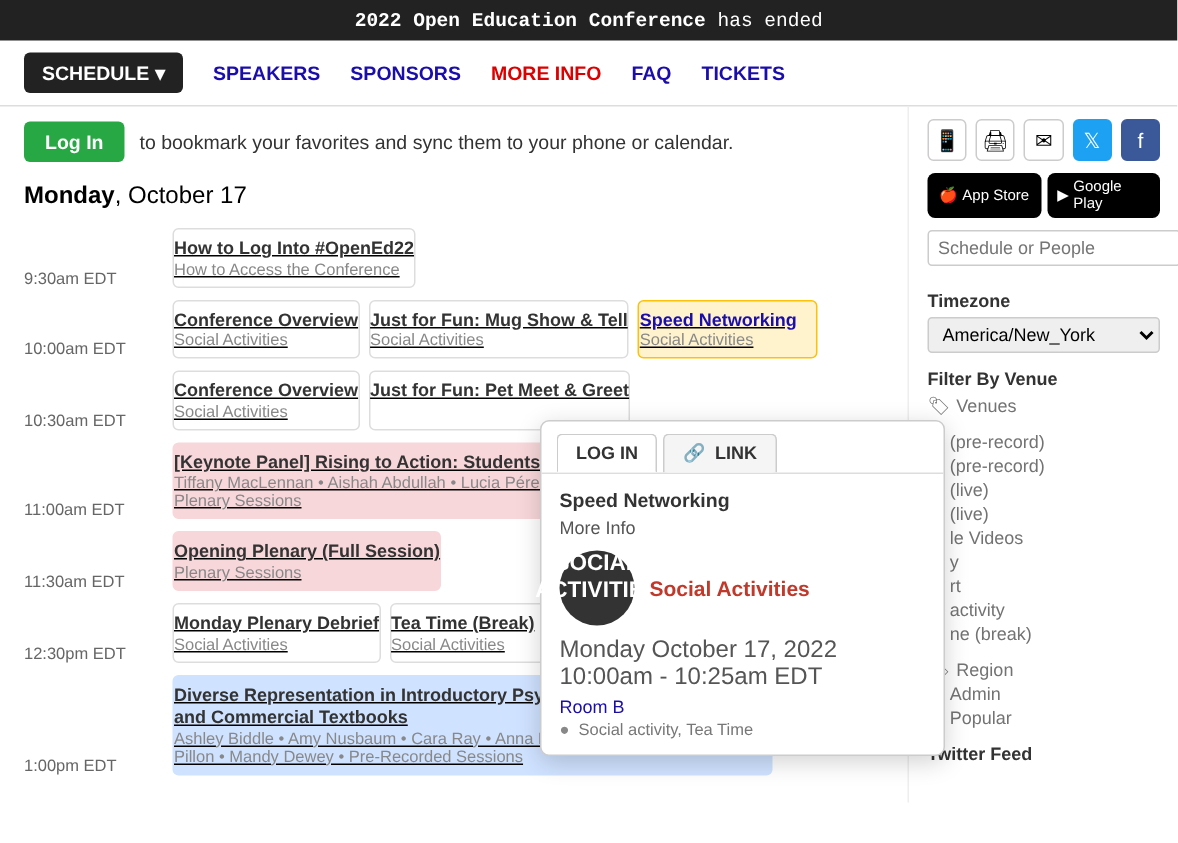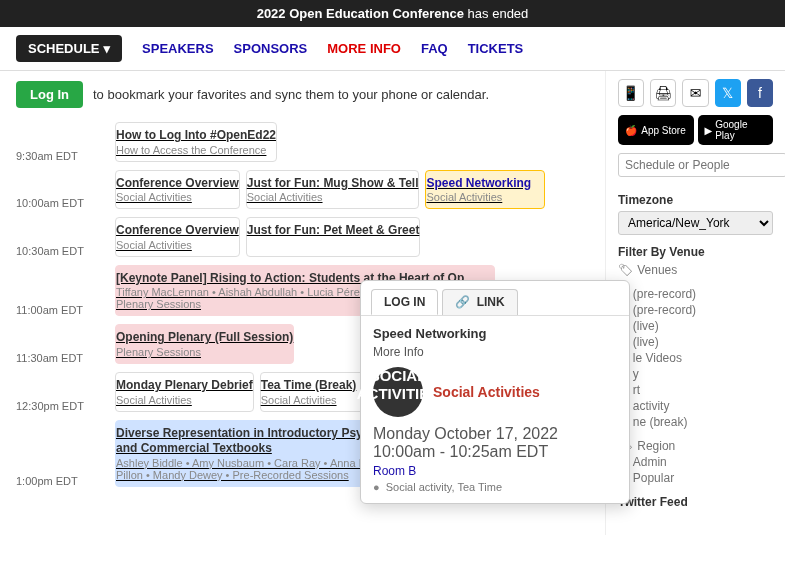--- a/index.html
+++ b/index.html
@@ -5,20 +5,21 @@
     * { box-sizing: border-box; margin: 0; padding: 0; }
     body { font-family: Arial, sans-serif; font-size: 13px; background: #fff; width: 785px; height: 562px; overflow: hidden; }
 
     
     .top-bar {
       background: #222;
       color: #fff;
       text-align: center;
       padding: 6px;
       font-size: 13px;
+      font-family: Liberation Mono, monospace;
     }
     .top-bar strong { font-weight: bold; }
 
     
     .nav {
       display: flex;
       align-items: center;
       padding: 8px 16px;
       border-bottom: 1px solid #ddd;
       gap: 20px;
@@ -319,20 +320,23 @@
 
 <div class="main-layout">
 
   <div class="left-content">
 
     <div class="login-bar">
       <button class="login-btn">Log In</button>
       <span class="login-text">to bookmark your favorites and sync them to your phone or calendar.</span>
     </div>
 
+    <div class="day-header">
+      <strong>Monday</strong><span>, October 17</span>
+    </div>
 
     <div class="schedule-row">
       <div class="time-label">9:30am EDT</div>
       <div class="sessions">
         <div class="session-card">
           <div class="title">How to Log Into #OpenEd22</div>
           <div class="subtitle">How to Access the Conference</div>
         </div>
       </div>
     </div>

